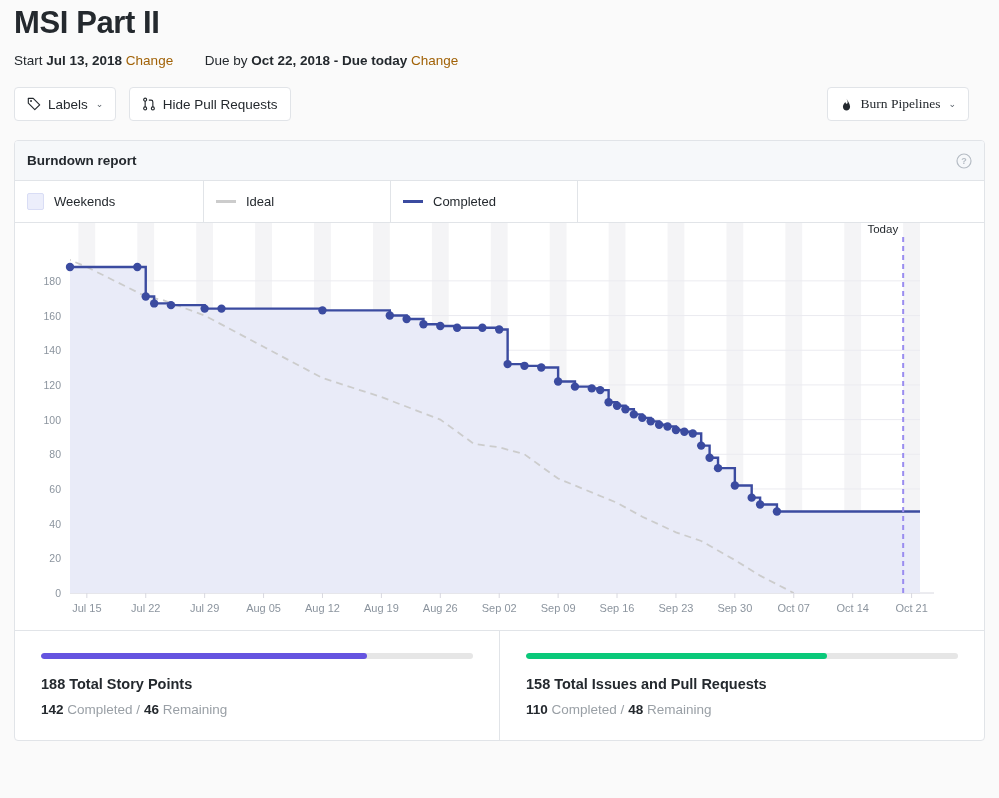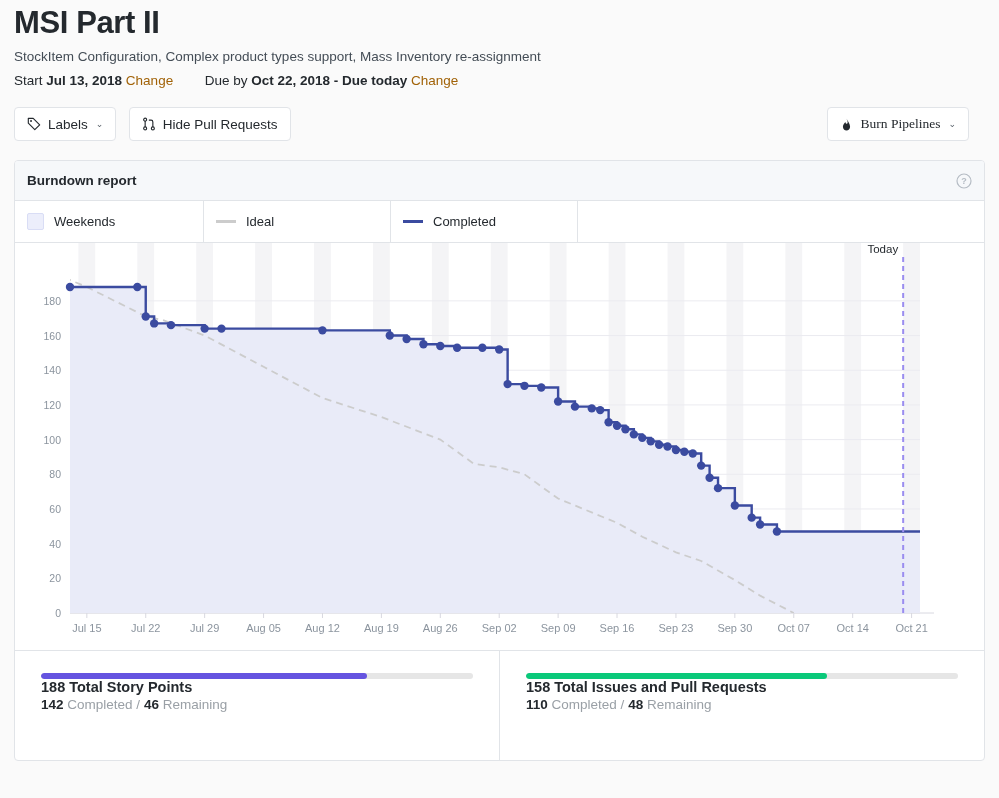--- a/index.html
+++ b/index.html
@@ -69,31 +69,30 @@
   
   .chart-wrap { height: 407px; position: relative; background: #fff; }
   .chart-wrap svg { display: block; }
 
   
   .summary { display: flex; border-top: 1px solid #e1e4e8; height: 110px; }
   .summary-col { flex: 1; padding: 22px 26px 0 26px; }
   .summary-col:first-child { border-right: 1px solid #e1e4e8; }
   .bar-track { height: 6px; background: #e6e6e6; border-radius: 3px; overflow: hidden; }
   .bar-fill { height: 6px; border-radius: 3px; }
-  .summary-title { font-size: 14.5px; font-weight: bold; color: #24292e; }
-  .summary-sub { margin-top: 2px; font-size: 13.5px; color: #9aa0a6; }
+  .summary-title { margin-top: 17px; font-size: 14.5px; font-weight: bold; color: #24292e; }
+  .summary-sub { margin-top: 10px; font-size: 13.5px; color: #9aa0a6; }
   .summary-sub b { color: #24292e; font-weight: bold; }
 </style>
 </head>
 <body>
 
 <div class="page">
 
   <h1 class="title">MSI Part II</h1>
-  <div class="subtitle">StockItem Configuration, Complex product types support, Mass Inventory re-assignment</div>
   <div class="dates">
     <span>Start</span>
     <b>Jul 13, 2018</b>
     <span class="link">Change</span>
     <span class="gap"></span>
     <span>Due by</span>
     <b>Oct 22, 2018 - Due today</b>
     <span class="link">Change</span>
   </div>
 

